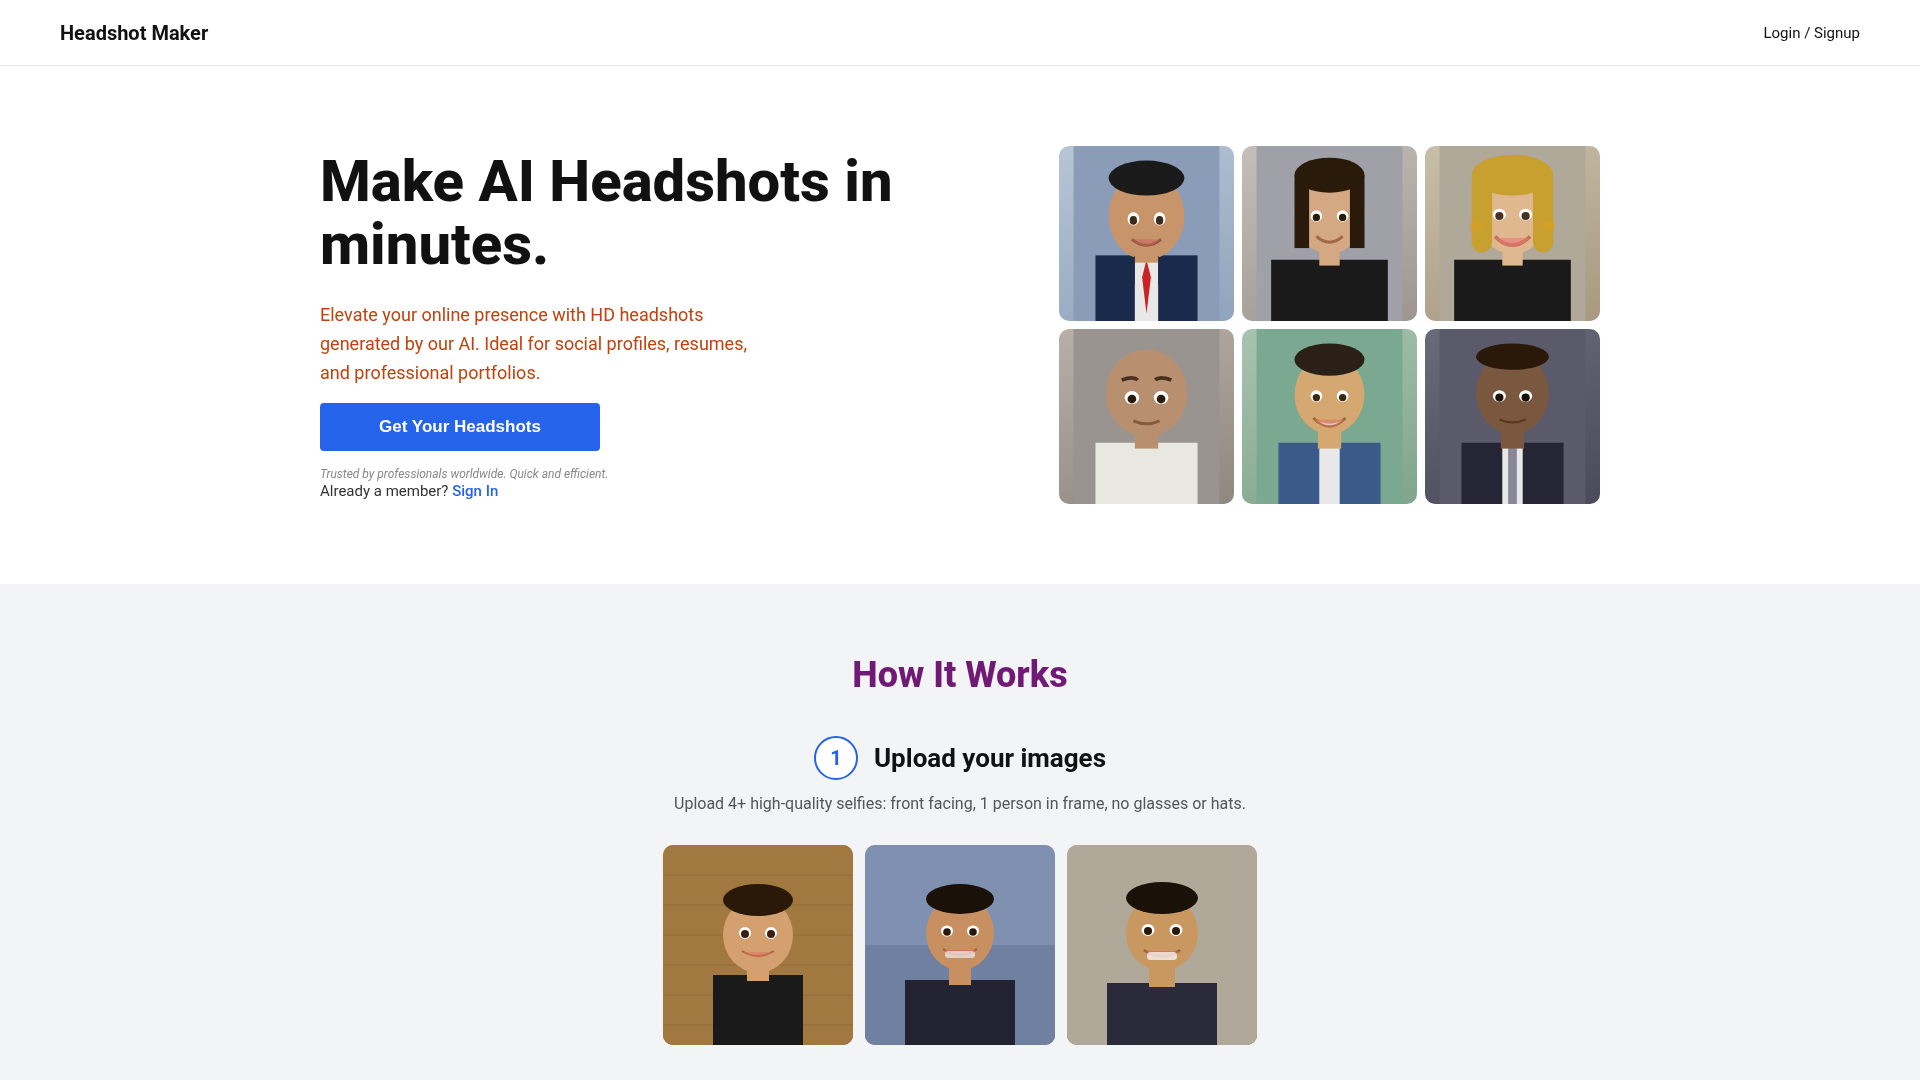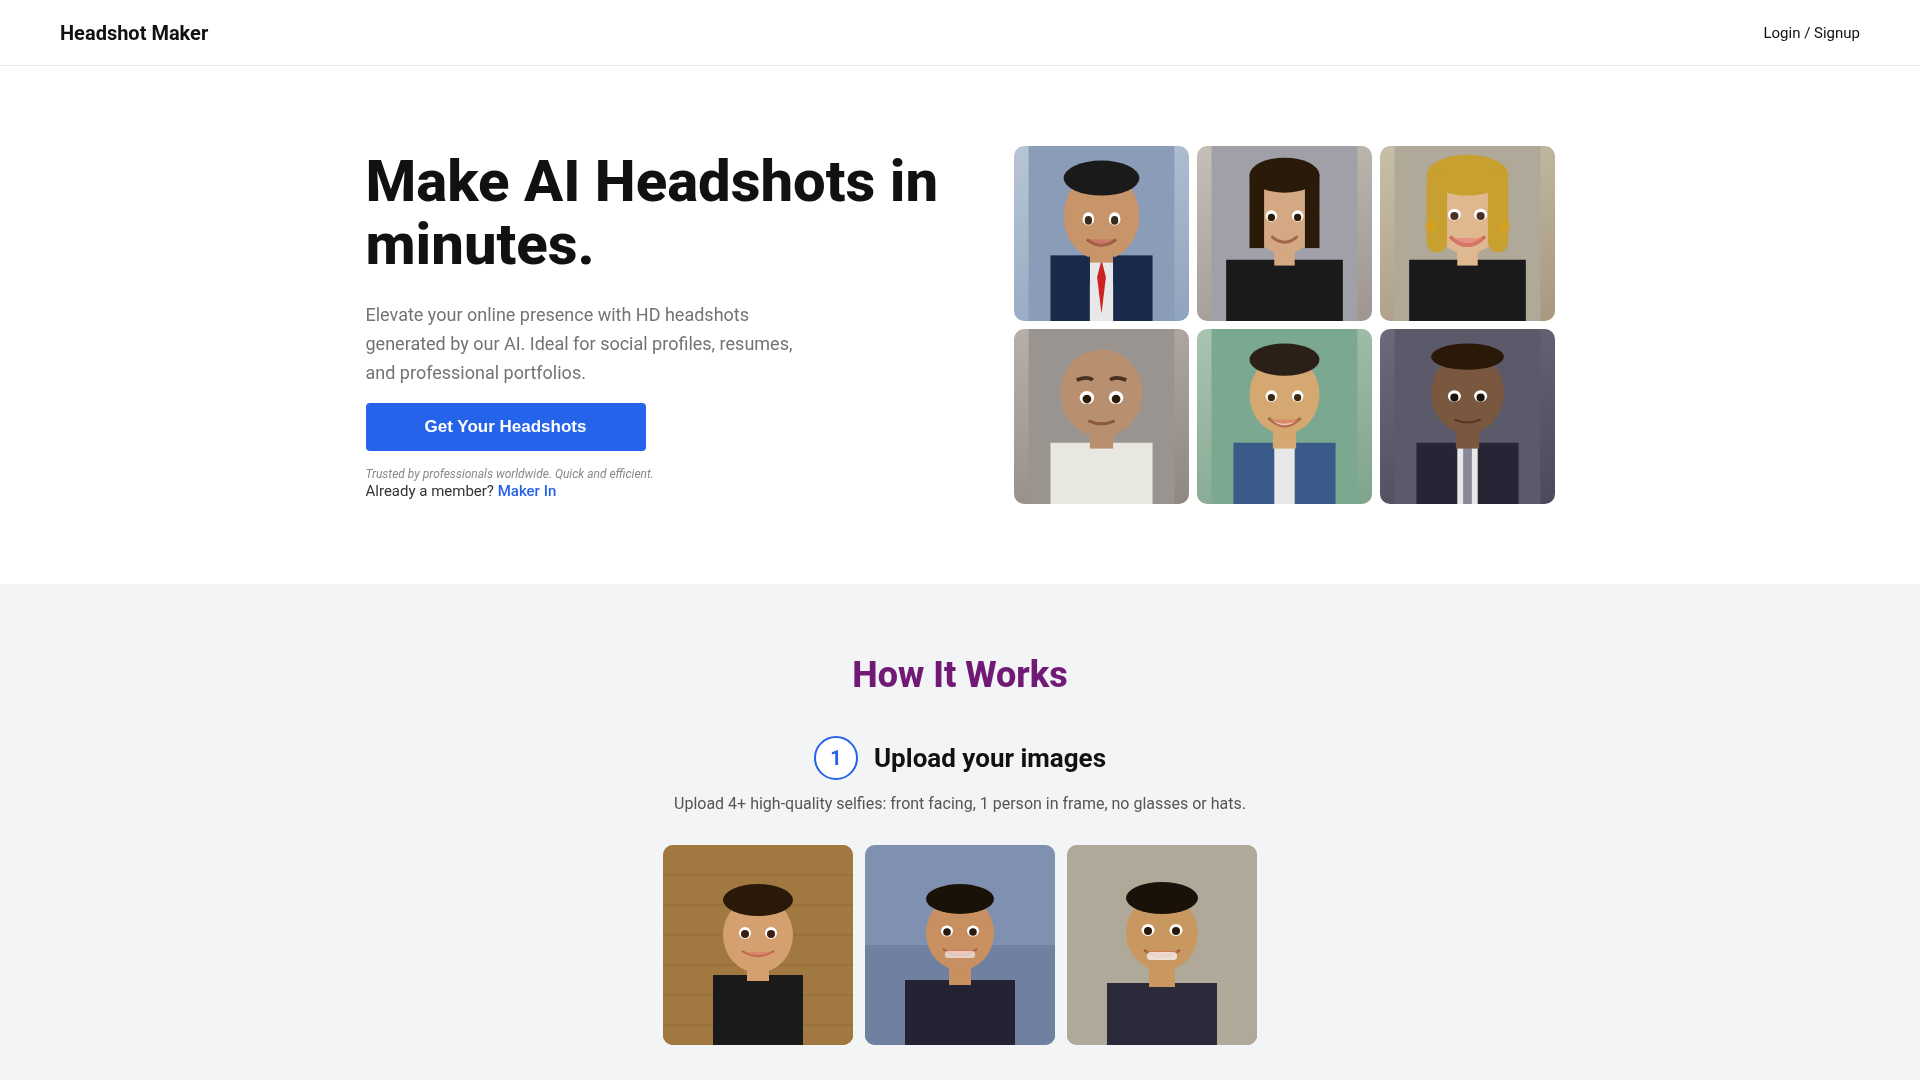--- a/index.html
+++ b/index.html
@@ -35,21 +35,21 @@
     .nav-login {
       font-size: 15px;
       color: #111;
       cursor: pointer;
     }
 
     
     .hero {
       display: flex;
       align-items: center;
-      justify-content: center;
+      justify-content: space-between;
       padding: 80px 60px 80px 60px;
       gap: 68px;
       max-width: 1400px;
       margin: 0 auto;
     }
 
     .hero-left {
       flex: 1;
       max-width: 580px;
     }
@@ -57,21 +57,21 @@
     .hero-title {
       font-size: 58px;
       font-weight: 800;
       line-height: 1.1;
       color: #111;
       margin-bottom: 24px;
     }
 
     .hero-subtitle {
       font-size: 18px;
-      color: #737373;
+      color: #c2410c;
       line-height: 1.6;
       margin-bottom: 16px;
       max-width: 440px;
     }
 
     .cta-button {
       display: inline-block;
       background: #2563eb;
       color: #fff;
       border: none;
@@ -223,21 +223,21 @@
   <div class="hero">
 
     <div class="hero-left">
       <h1 class="hero-title">Make AI Headshots in minutes.</h1>
       <p class="hero-subtitle">Elevate your online presence with HD headshots generated by our AI. Ideal for social profiles, resumes, and professional portfolios.</p>
       <button class="cta-button">Get Your Headshots</button>
       <br>
       <span class="trusted-text">Trusted by professionals worldwide. Quick and efficient.</span>
       <p class="member-text">
         <span>Already a member?</span>
-        <a href="#">Maker In</a>
+        <a href="#">Sign In</a>
       </p>
     </div>
 
     <div class="hero-right">
       <div class="headshot-card person-1">
         <div class="face">
           <svg viewBox="0 0 100 120" width="175" height="175" xmlns="http://www.w3.org/2000/svg">
             <rect width="100" height="120" fill="#8a9cb8"></rect>
 
             <rect x="15" y="75" width="70" height="50" fill="#1a2a4a"></rect>

